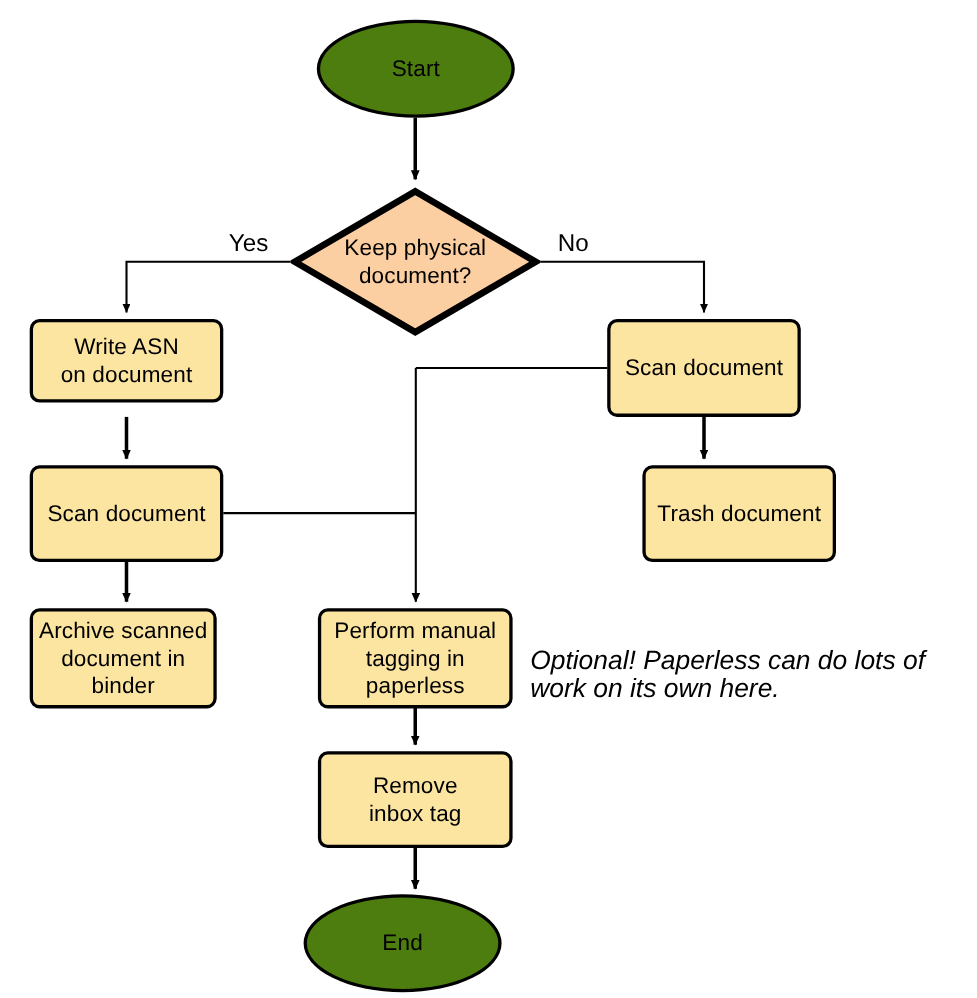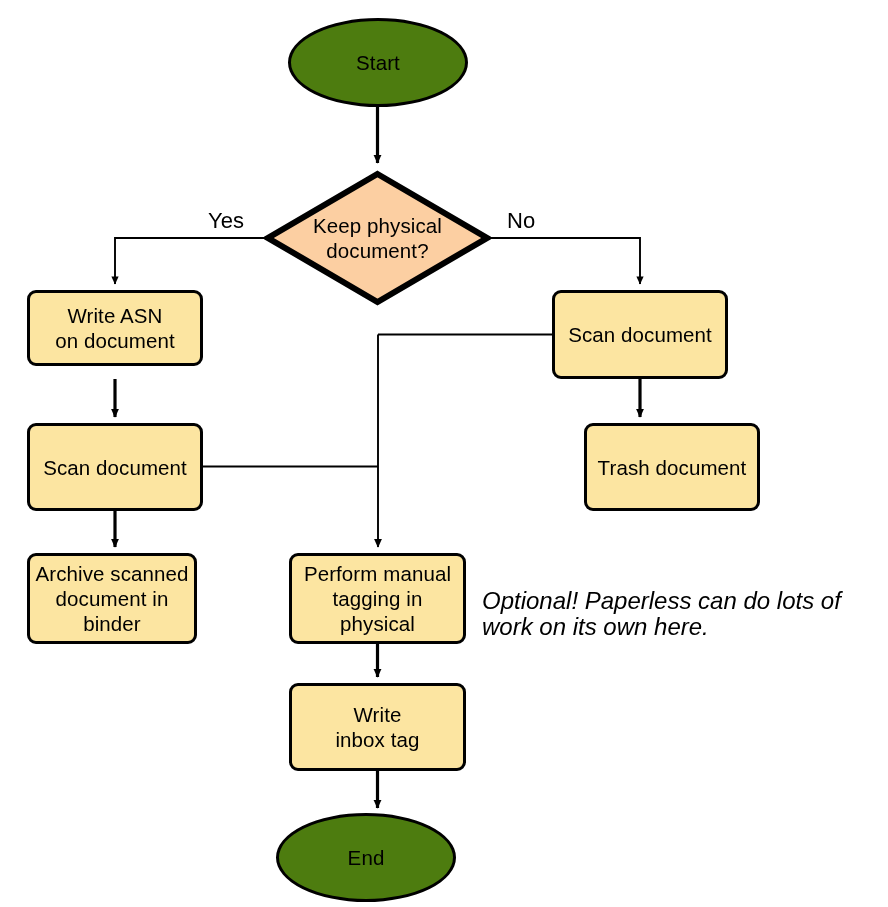--- a/index.html
+++ b/index.html
@@ -152,25 +152,25 @@
     <span>Scan document</span>
   </div>
 
   <div class="node process" style="left:552px; top:423px; width:176px; height:88px;margin-left:32px;">
     <span>Trash document</span>
   </div>
 
   <div class="node process" style="left:289px; top:553px; width:177px; height:91px;">
     <span>Perform manual
 tagging in
-physical</span>
+paperless</span>
   </div>
 
   <div class="node process" style="left:289px; top:683px; width:177px; height:88px;">
-    <span>Write
+    <span>Remove
 inbox tag</span>
   </div>
 
   <div class="node terminator" style="left:276px; top:813px; width:180px; height:89px;">
     <span>End</span>
   </div>
 
   <div class="note" style="left:482px; top:588px; width:400px;">Optional! Paperless can do lots of work on its own here.</div>
 
 </div>

